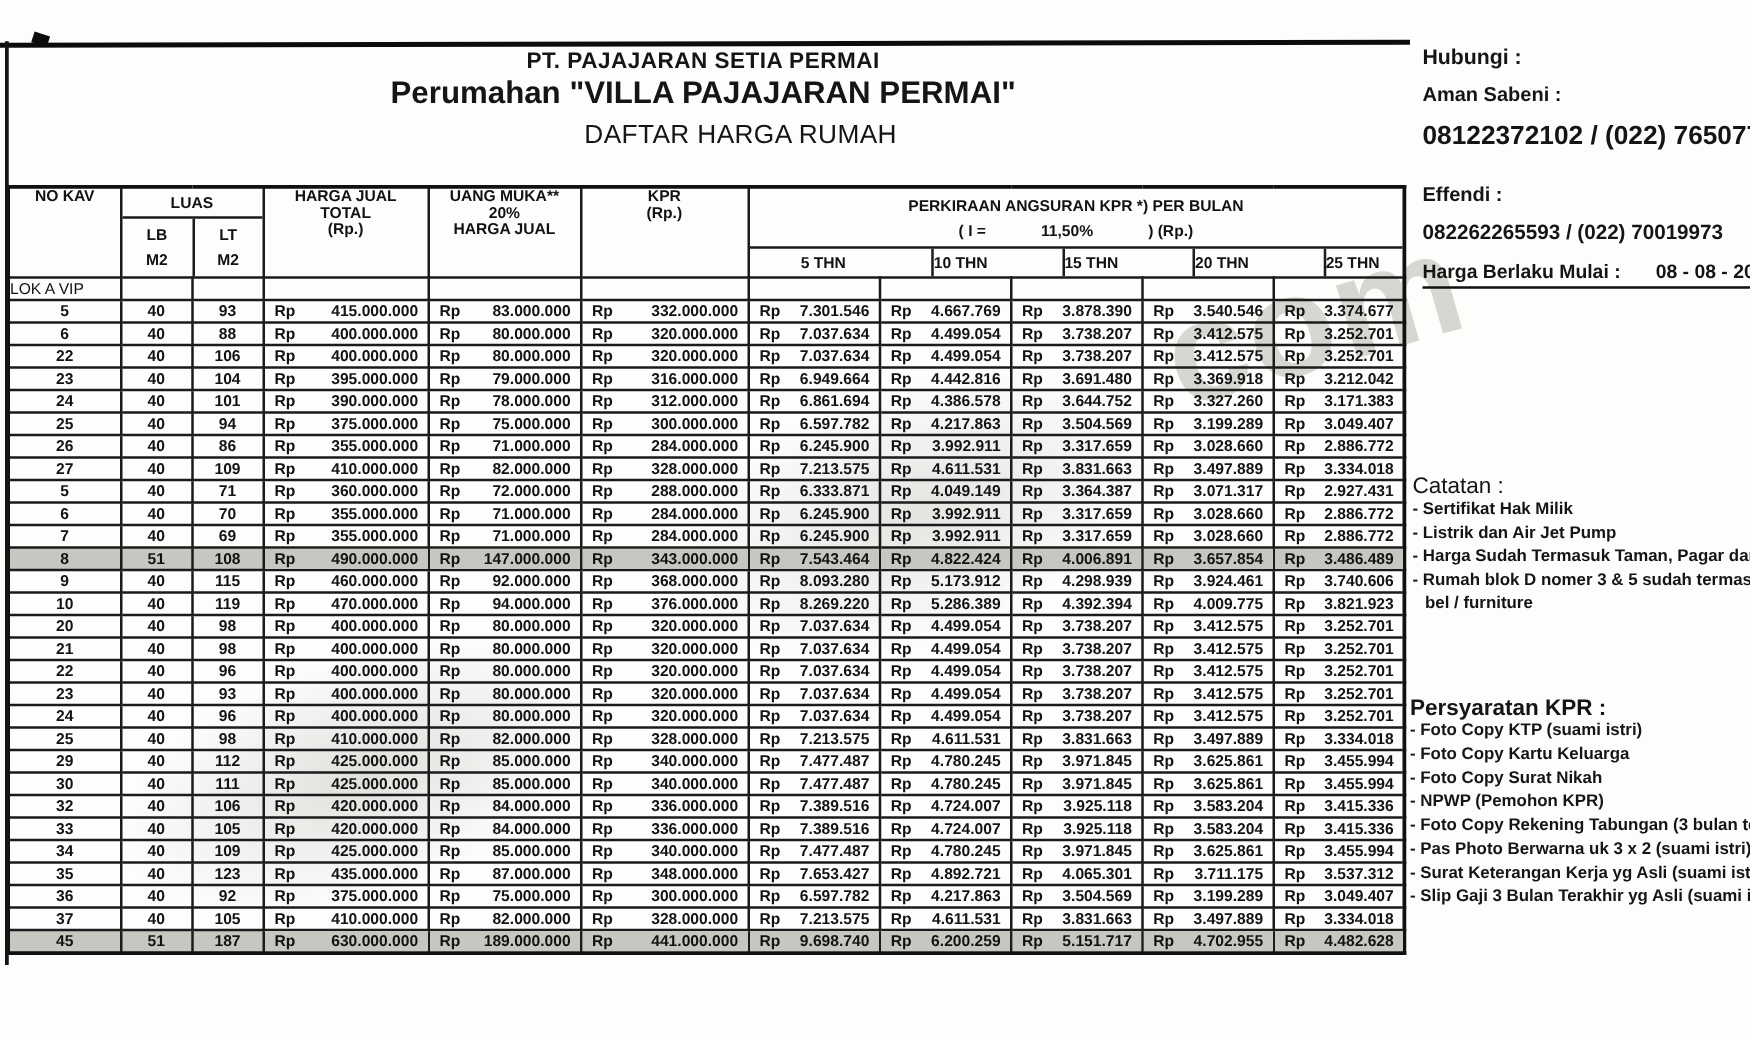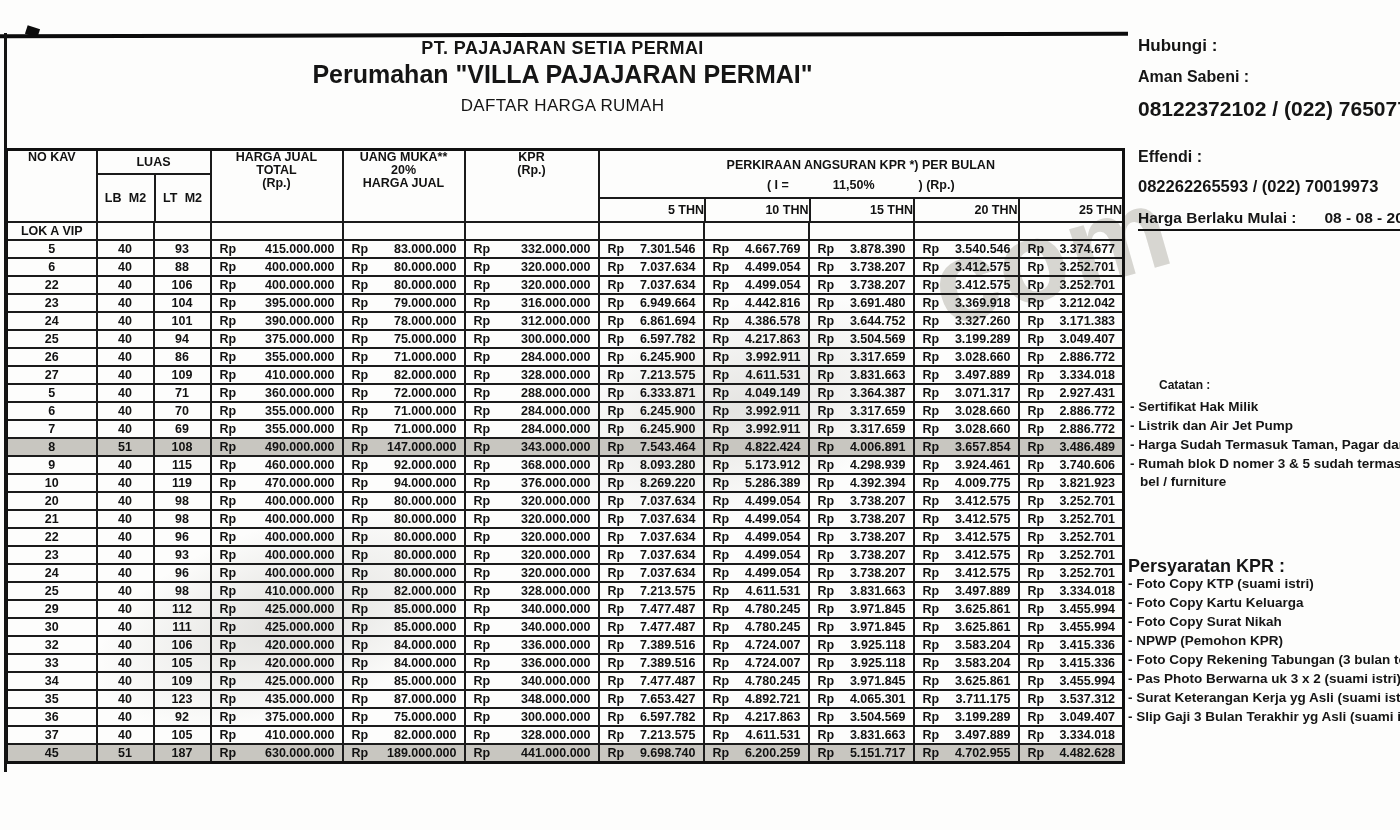--- a/index.html
+++ b/index.html
@@ -21,69 +21,69 @@
   .wm{position:absolute;z-index:1;pointer-events:none;}
   .wm-com{left:930px;top:190px;font-size:115px;font-weight:800;color:rgba(168,166,158,0.45);transform:rotate(-16deg);letter-spacing:2px;}
   .wm-blob1{left:80px;top:520px;width:420px;height:200px;background:radial-gradient(ellipse at center, rgba(150,148,140,0.28) 0%, rgba(150,148,140,0.0) 68%);transform:rotate(-18deg);}
   .wm-blob2{left:520px;top:300px;width:430px;height:220px;background:radial-gradient(ellipse at center, rgba(150,148,140,0.24) 0%, rgba(150,148,140,0.0) 66%);transform:rotate(-18deg);}
 
   
   .titles{position:absolute;left:0;top:0;width:1125px;z-index:4;}
   .titles div{position:absolute;width:100%;text-align:center;white-space:nowrap;}
   .t-company{top:38px;font-size:18px;font-weight:600;letter-spacing:0.4px;}
   .t-project{top:60px;font-size:25px;font-weight:800;}
-  .t-doc{top:96px;font-size:17px;font-weight:500;letter-spacing:0.3px;}
+  .t-doc{top:96px;font-size:21px;font-weight:500;letter-spacing:0.3px;margin-left:30px;}
 
   
   table.price-table{
     position:absolute;left:5px;top:148px;z-index:2;
     border-collapse:collapse;table-layout:fixed;width:1117px;
     font-size:12.5px;font-weight:700;color:#121212;
   }
   .price-table th,.price-table td{border:2px solid #1b1b1b;padding:0;box-sizing:border-box;}
   .price-table{border:3px solid #111;}
   .price-table thead tr{height:70px;}
   .price-table thead th{vertical-align:top;font-size:12.5px;font-weight:700;}
   .hstack{display:flex;flex-direction:column;justify-content:center;height:100%;align-items:center;}
   .hline{line-height:13px;}
 
   
   .luas-top{height:22px;line-height:22px;border-bottom:2px solid #1b1b1b;text-align:center;}
   .luas-bottom{display:grid;grid-template-columns:1fr 1fr;height:46px;}
-  .luas-cell{display:flex;justify-content:space-evenly;align-items:center;}
+  .luas-cell{display:flex;flex-direction:column;justify-content:space-evenly;align-items:center;}
   .luas-cell.lt{border-left:2px solid #1b1b1b;}
 
   
   .ang-wrap{display:flex;flex-direction:column;height:100%;border-radius:11px;}
   .ang-title{height:27px;line-height:29px;text-align:center;}
   .ang-rate{height:19px;line-height:15px;border-bottom:2px solid #1b1b1b;display:flex;justify-content:center;gap:44px;}
   .ang-tenors{flex:1;display:grid;grid-template-columns:repeat(5,1fr);}
-  .tenor{text-align:right;line-height:22px;}
+  .tenor{text-align:left;line-height:22px;margin-left:41px;}
   .tenor + .tenor{border-left:2px solid #1b1b1b;}
 
   
   .price-table tbody td{height:16px;line-height:16px;}
   .c-center{text-align:center;}
-  .sec-label{text-align:center;padding-left:2px;white-space:nowrap;overflow:hidden;font-weight:700;margin-left:40px;}
+  .sec-label{text-align:left;padding-left:2px;white-space:nowrap;overflow:hidden;font-weight:400;margin-left:40px;}
   .rp-cell{position:relative;}
   .rp-sym{position:absolute;left:8px;top:0;}
   .rp-val{display:block;text-align:right;padding-right:7px;padding-left:32px;}
   tr.hl td{background:#c8c6c0;}
 
   
   .sidebar{position:absolute;left:1128px;top:0;width:272px;height:830px;z-index:4;text-align:right;}
   .sidebar .line{position:absolute;white-space:nowrap;}
   .s-hubungi{left:10px;top:36px;font-size:17px;font-weight:800;}
   .s-name1{left:10px;top:68px;font-size:16px;font-weight:800;}
   .s-phone1{left:10px;top:97px;font-size:21px;font-weight:800;}
   .s-name2{left:10px;top:148px;font-size:16px;font-weight:800;}
   .s-phone2{left:10px;top:177px;font-size:16.5px;font-weight:800;}
   .s-berlaku{left:10px;top:209px;font-size:15.5px;font-weight:800;border-bottom:2px solid #111;padding-bottom:2px;}
   .s-berlaku .date{margin-left:28px;}
-  .cat-title{left:2px;top:378px;font-size:12px;font-weight:700;margin-left:29px;}
+  .cat-title{left:2px;top:378px;font-size:18px;font-weight:400;}
   .cat-item{left:2px;font-size:13.5px;font-weight:700;}
   .cat-wrap{left:12px;font-size:13.5px;font-weight:700;}
   .per-title{left:0px;top:556px;font-size:18px;font-weight:800;}
   .per-item{left:0px;font-size:13.5px;font-weight:700;}
 </style>
 </head>
 <body>
 
 <div class="page">
 

